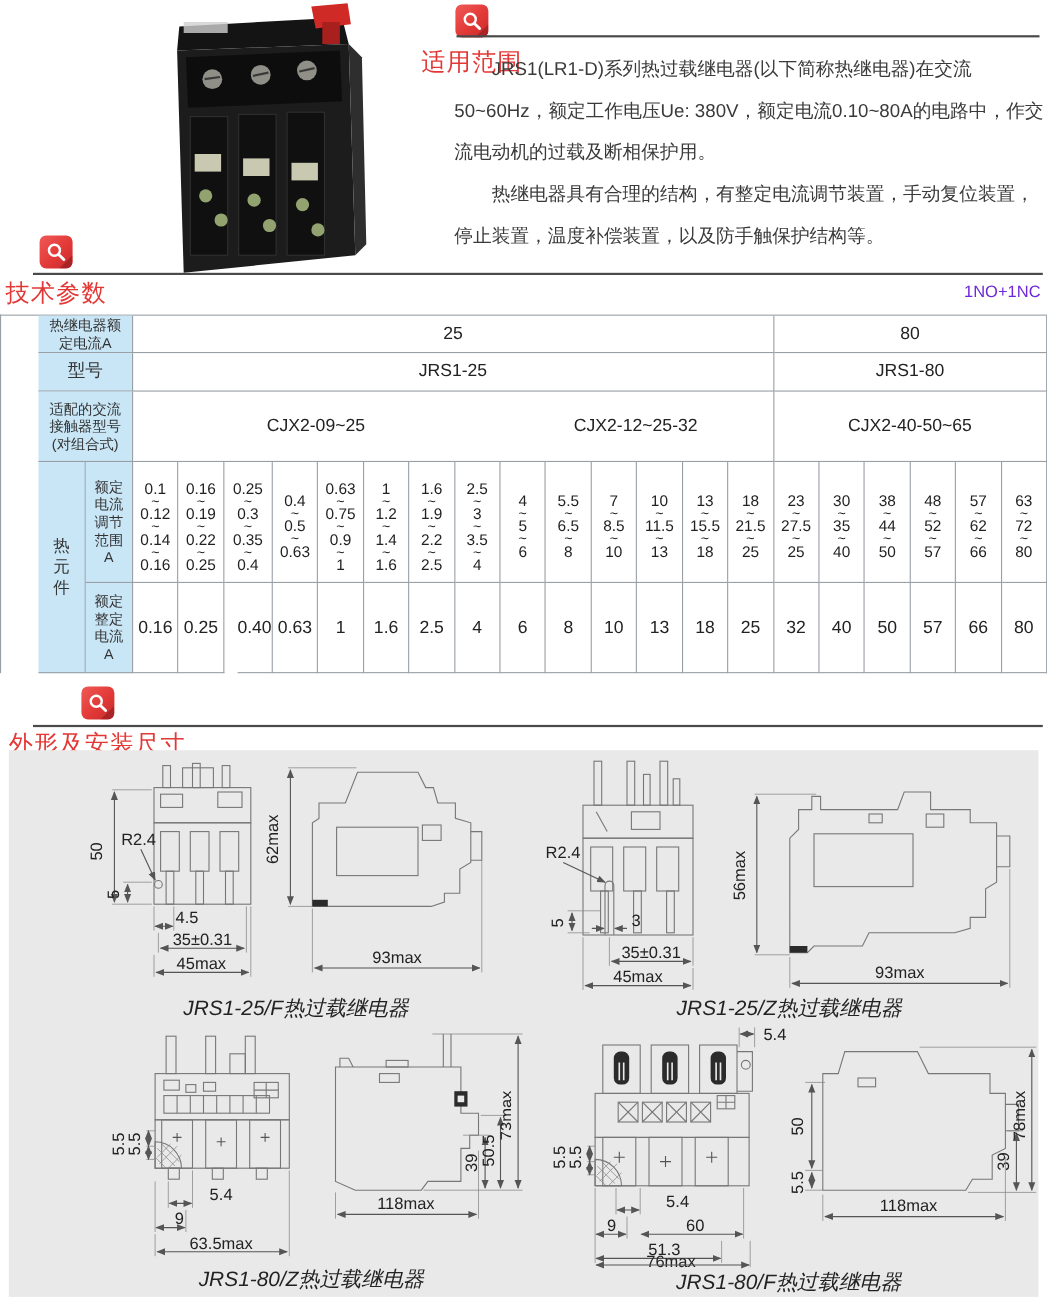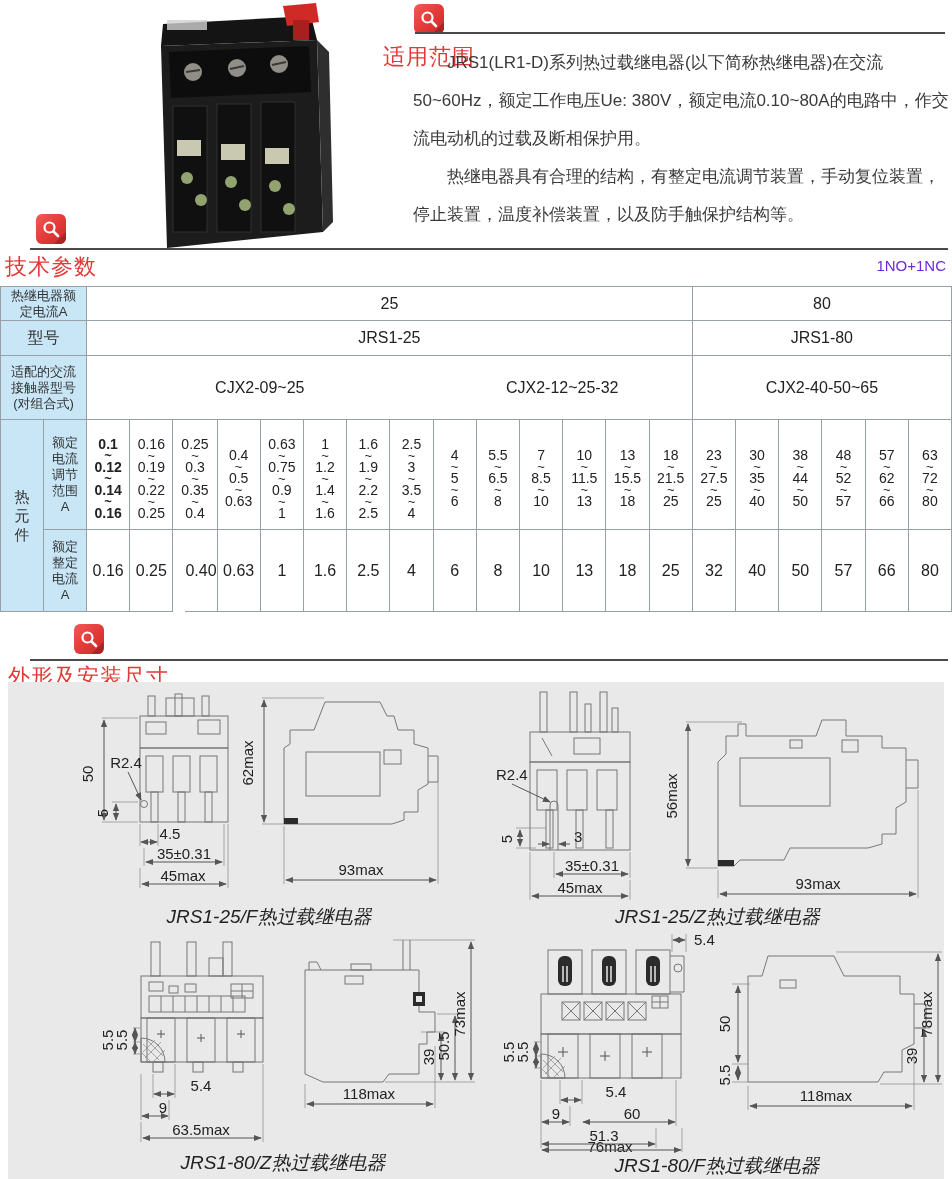--- a/index.html
+++ b/index.html
@@ -20,21 +20,21 @@
   .intro{position:absolute;left:413px;top:44px;width:537px;}
   .intro p{margin:0;font-size:17px;line-height:38px;text-indent:2em;color:#3a3a3a;}
 
   .note{position:absolute;right:6px;top:257px;font-size:15px;color:#6d28d9;}
 
   
   .spec{position:absolute;left:0;top:286px;width:952px;display:grid;box-sizing:border-box;
     grid-template-columns:43px 43px repeat(20,1fr);
     grid-template-rows:34px 35px 64px 110px 82px;
     border-top:1px solid #98a0a6;border-left:1px solid #98a0a6;
-    font-size:16px;color:#222;}
+    font-size:16px;color:#222;padding-left:34px;}
   .spec>div{border-right:1px solid #98a0a6;border-bottom:1px solid #98a0a6;
     display:flex;align-items:center;justify-content:center;text-align:center;box-sizing:border-box;}
   .spec .th{background:#c9e6f6;font-size:13px;line-height:16px;white-space:pre-line;color:#333;}
   .spec .cjx{display:flex;}
   .spec .cjx span{display:block;}
   .rng{flex-direction:column;justify-content:flex-start;padding-top:8px;}
   .rngv{line-height:15px;font-size:14px;}
   .rngt{line-height:7px;height:8px;font-size:13px;color:#222;}
 
   
@@ -141,21 +141,21 @@
     <div class="th" style="grid-area:4/2/5/3">额定
 电流
 调节
 范围
 A</div>
     <div class="th" style="grid-area:5/2/6/3">额定
 整定
 电流
 A</div>
 
-  <div class="rng" style="grid-area: 4 / 3; font-weight: bold;">
+  <div class="rng" style="grid-area: 4 / 3;">
         <div class="rngv">0.1</div>
         <div class="rngt">~</div>
         <div class="rngv">0.12</div>
         <div class="rngt">~</div>
         <div class="rngv">0.14</div>
         <div class="rngt">~</div>
         <div class="rngv">0.16</div>
       </div>
       <div class="rng" style="grid-area: 4 / 4;">
         <div class="rngv">0.16</div>

